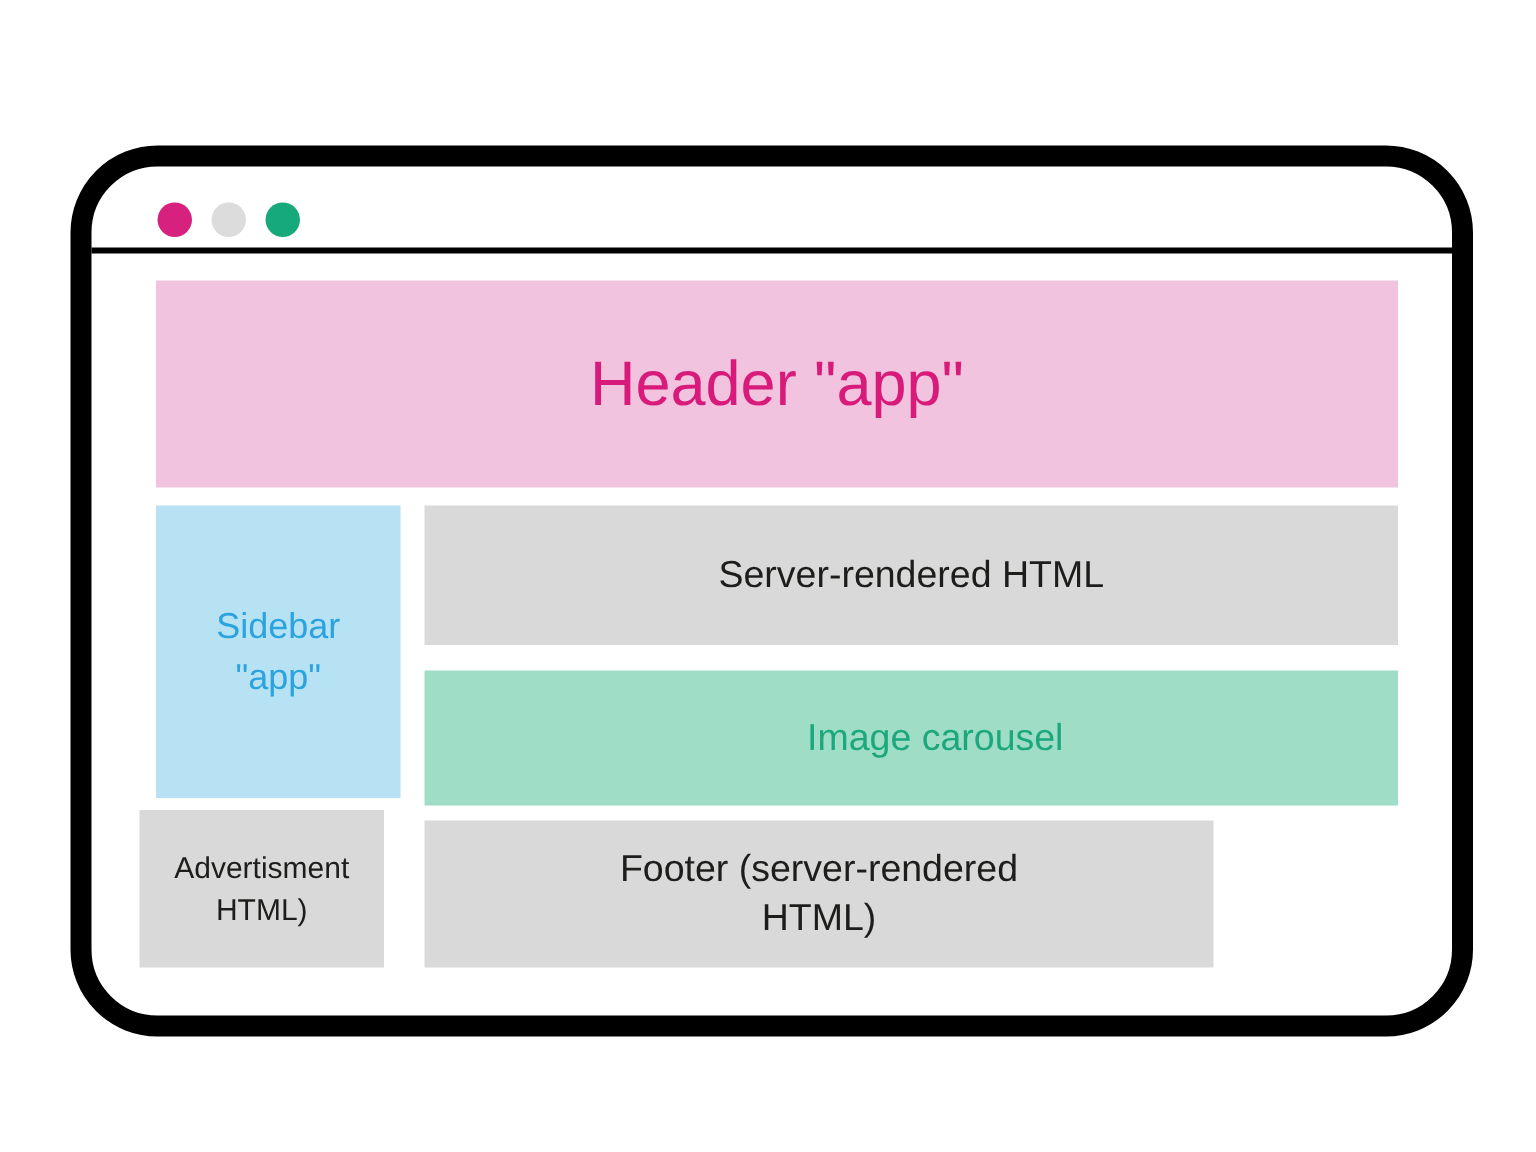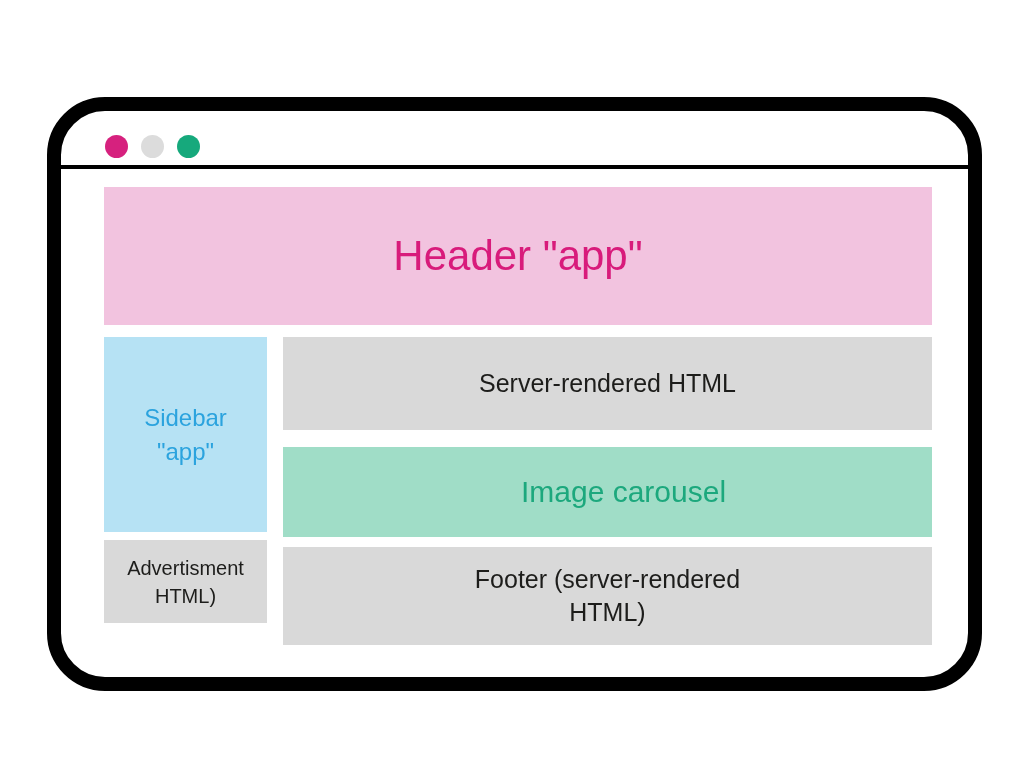--- a/index.html
+++ b/index.html
@@ -51,30 +51,30 @@
     position: absolute;
     display: flex;
     align-items: center;
     justify-content: center;
     text-align: center;
   }
   .b-header   { left: 43px;  top: 76px;  width: 828px; height: 138px; }
   .b-sidebar  { left: 43px;  top: 226px; width: 163px; height: 195px; }
   .b-server   { left: 222px; top: 226px; width: 649px; height: 93px; }
   .b-carousel { left: 222px; top: 336px; width: 649px; height: 90px; }
-  .b-advert   { left: 43px;  top: 429px; width: 163px; height: 83px; }
-  .b-footer   { left: 222px; top: 436px; width: 649px; height: 98px; }
+  .b-advert   { left: 32px;  top: 429px; width: 163px; height: 105px; }
+  .b-footer   { left: 222px; top: 436px; width: 526px; height: 98px; }
 
   .label { white-space: nowrap; }
   .line  { display: block; }
 
   .header-label   { font-size: 42px; }
   .sidebar-label  { font-size: 24px; line-height: 34px; }
   .server-label   { font-size: 25px; line-height: 33px; }
-  .carousel-label { font-size: 30px; margin-left: 32px; }
+  .carousel-label { font-size: 25px; margin-left: 32px; }
   .advert-label   { font-size: 20px; line-height: 28px; }
   .footer-label   { font-size: 25px; line-height: 33px; }
 </style>
 </head>
 <body>
 
 <div class="canvas">
   <div class="frame">
 
     <div class="titlebar">

